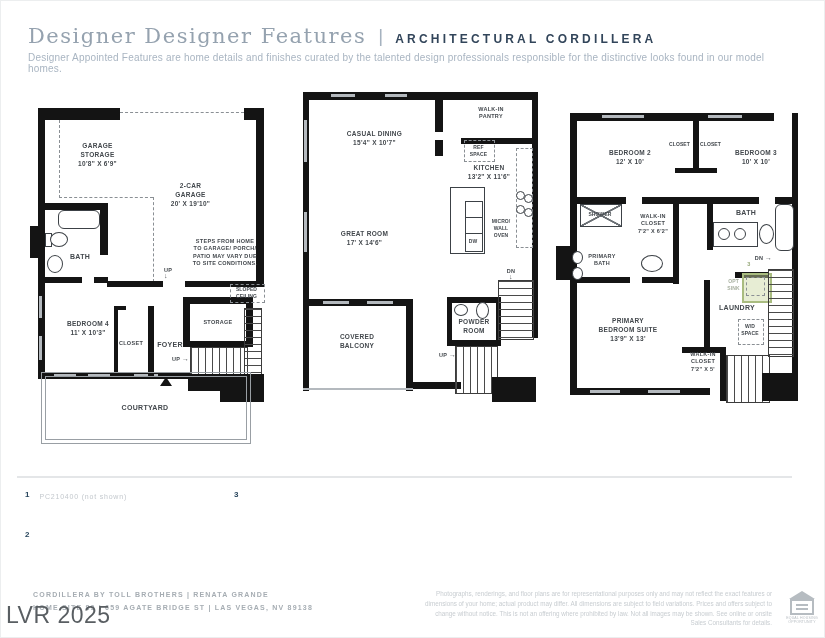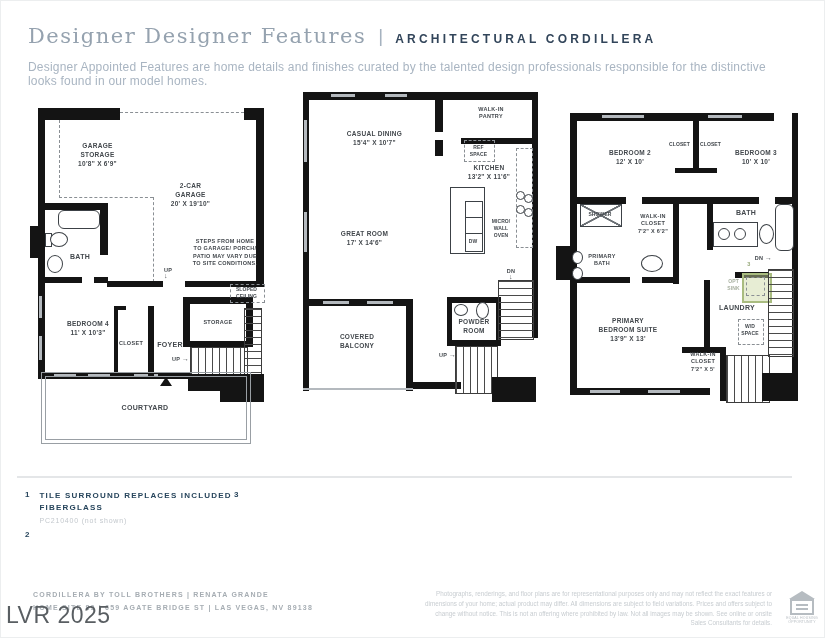--- a/index.html
+++ b/index.html
@@ -5,21 +5,21 @@
   html,body{margin:0;padding:0;background:#fff;}
   .page{position:relative;width:825px;height:638px;background:#fff;overflow:hidden;
         font-family:"Liberation Sans",sans-serif;box-shadow:inset 0 0 0 1px #eceeef;}
   
   .hdr{position:absolute;left:28px;top:24px;width:770px;}
   .hrow{display:flex;align-items:baseline;gap:12px;}
   .t1{font-family:"DejaVu Serif","Liberation Serif",serif;font-size:21px;font-weight:400;
       letter-spacing:1.5px;color:#95a2af;}
   .tsep{font-size:19px;font-weight:300;color:#a5b2bf;position:relative;top:-1px;}
   .t2{font-size:12px;font-weight:700;letter-spacing:3.2px;color:#32455a;}
-  .sub{margin-top:12px;font-size:12px;letter-spacing:.2px;color:#a9b5c2;}
+  .sub{margin-top:4px;font-size:10px;letter-spacing:.2px;color:#a9b5c2;}
   
   .plan{position:absolute;}
   .plan i{display:block;}
   .w{position:absolute;background:#141414;}
   .gw{position:absolute;background:#b4b9be;}
   .wgap{position:absolute;background:#fff;}
   .dl-h{position:absolute;height:0;border-top:1.5px dashed #8a8f94;}
   .dl-v{position:absolute;width:0;border-left:1.5px dashed #8a8f94;}
   .dashbox{position:absolute;border:1px dashed #8a8f94;}
   .box{position:absolute;border:1px solid #3c4146;background:#fff;}
@@ -273,22 +273,20 @@
     <span class="lbl s grn" style="left:188px;top:158px;width:10px;">3</span>
     <span class="lbl s" style="left:196px;top:152px;width:14px;">DN</span>
     <span class="arrow" style="left:209px;top:151px;">→</span>
   </div>
 
   <div class="rule"></div>
 
   <div class="note" style="left:25px;top:490px;width:210px;">
     <span class="note-num">1</span>
     <span>
-      <span class="note-title" style="display:block;">TILE SURROUND REPLACES INCLUDED
-FIBERGLASS</span>
       <span class="note-code" style="display:block;">PC210400 (not shown)</span>
     </span>
   </div>
   <div class="note" style="left:25px;top:530px;width:210px;">
     <span class="note-num">2</span>
   </div>
   <div class="note" style="left:234px;top:490px;width:220px;">
     <span class="note-num">3</span>
   </div>
 

